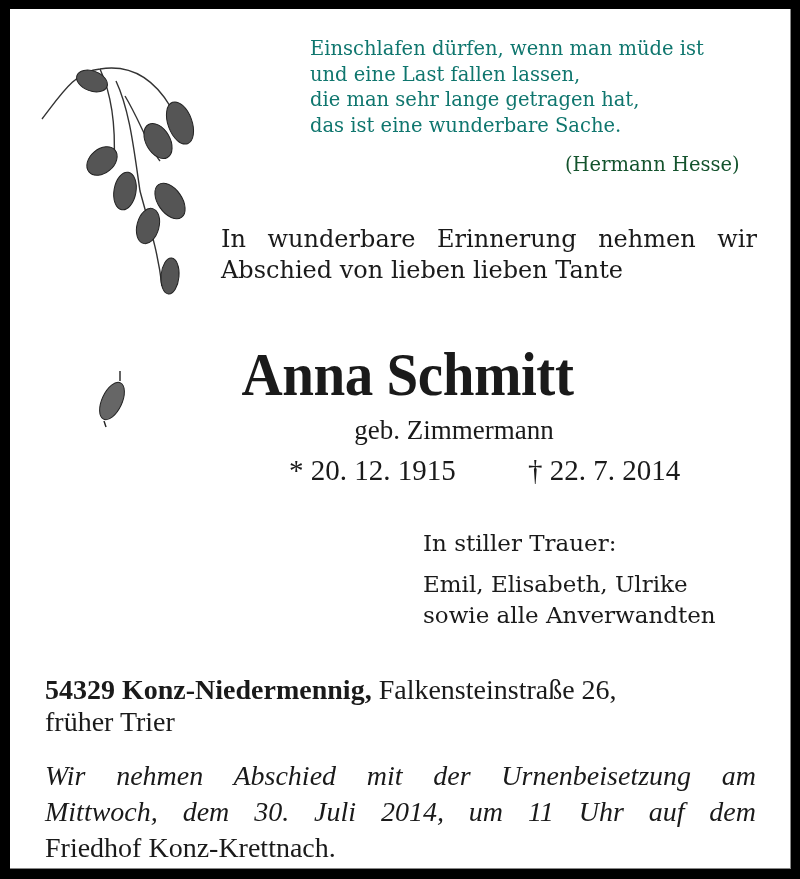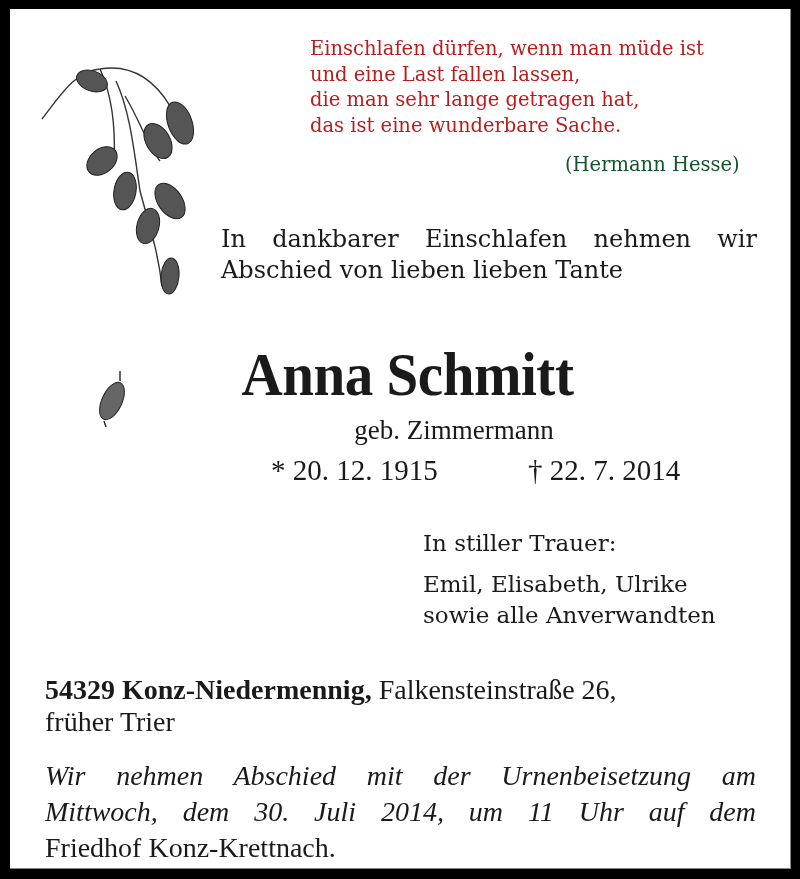--- a/index.html
+++ b/index.html
@@ -9,40 +9,40 @@
       font-family: "DejaVu Serif", "Liberation Serif", serif;
       color: #1a1a1a;
     }
     .card {
       position: absolute; left: 10px; top: 9px; width: 781px; height: 860px;
       background: #fff; border-right: 1px solid #888; border-bottom: 1px solid #888;
       box-sizing: border-box;
     }
     .abs { position: absolute; }
     .quote {
-      left: 300px; top: 27px; font-size: 19.5px; line-height: 25.5px; color: #b91c1c;
+      left: 300px; top: 27px; font-size: 19.5px; line-height: 25.5px; color: #0f766e;
       white-space: pre;
     }
     .attribution { left: 555px; top: 143px; font-size: 19.5px; line-height: 26px; color: #14532d; }
     .intro {
       left: 211px; top: 215px; width: 536px; font-size: 24px; line-height: 31px;
       text-align: justify; text-align-last: left;
     }
     .intro .line1 { display: block; text-align: justify; text-align-last: justify; }
     .name {
       left: 0; width: 781px; top: 330px; text-align: center; font-family: "Liberation Serif", serif;
       font-weight: bold; font-size: 62px; line-height: 70px; letter-spacing: -0.5px;
       transform: scaleX(0.92); transform-origin: 477px 0;
     }
     .maiden {
       left: 17px; width: 781px; top: 405px; text-align: center; padding-left: 73px; box-sizing: border-box;
       font-family: "Liberation Serif", serif; font-size: 27px; line-height: 32px;
     }
     .dates { top: 443px; font-family: "Liberation Serif", serif; font-size: 29px; line-height: 36px; }
-    .birth { left: 261px; }
+    .birth { left: 279px; }
     .death { left: 518px; }
     .mourn-head { left: 413px; top: 519px; font-size: 23px; line-height: 30px; }
     .mourners { left: 413px; top: 560px; font-size: 23px; line-height: 31px; white-space: pre; }
     .address {
       left: 35px; top: 665px; font-family: "Liberation Serif", serif; font-size: 28px; line-height: 32px;
     }
     .address b { font-weight: bold; }
     .funeral {
       left: 35px; top: 749px; width: 711px; font-family: "Liberation Serif", serif;
       font-size: 28px; line-height: 36px;
@@ -81,21 +81,21 @@
     <path d="M14 52 L16 58" stroke="#222" stroke-width="1.4"></path>
   </svg>
 
   <div class="abs quote"><span>Einschlafen dürfen, wenn man müde ist</span>
 <span>und eine Last fallen lassen,</span>
 <span>die man sehr lange getragen hat,</span>
 <span>das ist eine wunderbare Sache.</span></div>
   <div class="abs attribution">(Hermann Hesse)</div>
 
   <div class="abs intro">
-    <span class="line1">In dankbarer Einschlafen nehmen wir</span>
+    <span class="line1">In wunderbare Erinnerung nehmen wir</span>
     <span>Abschied von lieben lieben Tante</span>
   </div>
 
   <div class="abs name">Anna Schmitt</div>
   <div class="abs maiden">geb. Zimmermann</div>
   <div class="abs dates birth">* 20. 12. 1915</div>
   <div class="abs dates death">† 22. 7. 2014</div>
 
   <div class="abs mourn-head">In stiller Trauer:</div>
   <div class="abs mourners"><span>Emil, Elisabeth, Ulrike</span>

